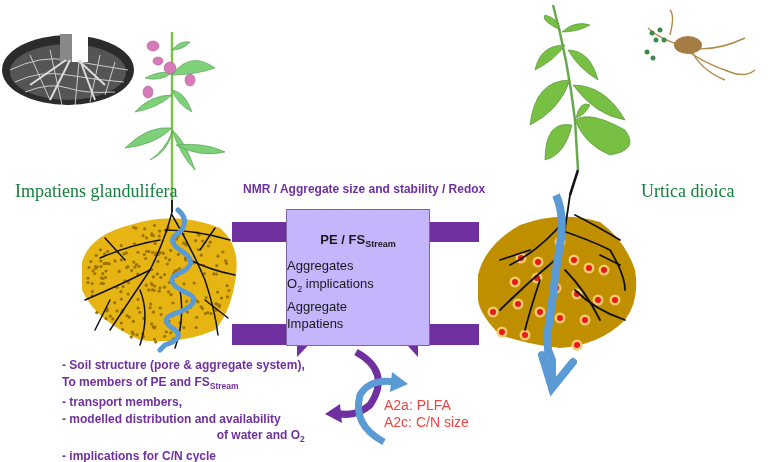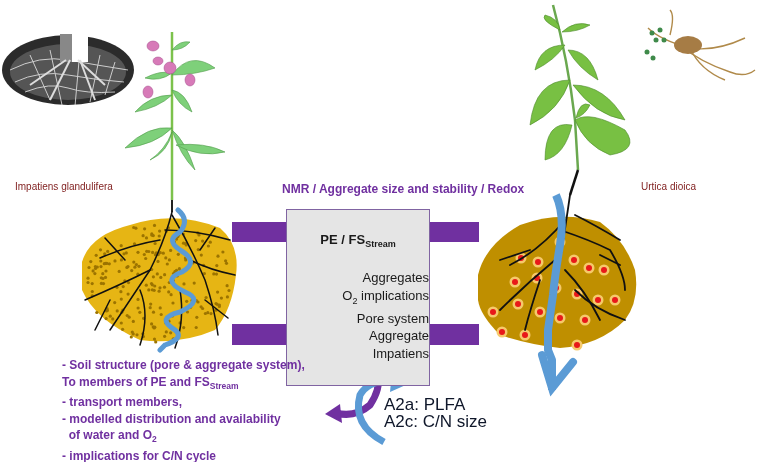--- a/index.html
+++ b/index.html
@@ -1,27 +1,27 @@
 <!DOCTYPE html>
 <html><head>
 <meta charset="utf-8">
 <style>
   html, body { margin:0; padding:0; background:#ffffff; }
   body { width:768px; height:462px; position:relative; overflow:hidden; font-family:"Liberation Sans", sans-serif; }
   .abs { position:absolute; }
-  .species { font-size:10px; color:#7f1d1d; white-space:nowrap; }
-  .methods { font-size:12px; font-weight:bold; color:#7030a0; white-space:nowrap;margin-left:39px; }
-  .center-box { left:286px; top:209px; width:144px; height:177px; border:1px solid #8064a2; background:#e5e5e5; box-sizing:border-box; }
+  .species { font-size:18px; color:#15803d; white-space:nowrap;font-family:Liberation Serif, serif; }
+  .methods { font-size:12px; font-weight:bold; color:#7030a0; white-space:nowrap; }
+  .center-box { left:286px; top:209px; width:144px; height:137px; border:1px solid #8064a2; background:#c4b5fd; box-sizing:border-box; }
   .box-title { position:absolute; left:0; right:0; top:22px; text-align:center; font-size:13px; font-weight:bold; color:#1a1a1a; }
   .box-title sub { font-size:9px; vertical-align:-3px; }
-  .box-list { position:absolute; left:0; right:0; top:59px; text-align:right; font-size:13px; line-height:17.5px; color:#1a1a1a; }
+  .box-list { position:absolute; left:0; right:0; top:47px; text-align:left; font-size:13px; line-height:17.5px; color:#1a1a1a; }
   .box-list div sub { font-size:9px; }
   .out-text { left:62px; top:357px; font-size:12px; font-weight:bold; color:#7030a0; line-height:16.5px; white-space:nowrap; }
   .out-text sub { font-size:8.5px; }
-  .link-text { left:384px; top:397px; font-size:17px; color:#0f172a; line-height:16.5px; white-space:nowrap; }
+  .link-text { left:384px; top:397px; font-size:14px; color:#ef4444; line-height:16.5px; white-space:nowrap; }
   svg { position:absolute; left:0; top:0; }
 </style>
 </head>
 <body>
 
 <svg width="768" height="462" viewBox="0 0 768 462">
 
   <g>
     <ellipse cx="68" cy="70" rx="66" ry="35" fill="#2b2b2b"></ellipse>
     <ellipse cx="68" cy="72" rx="58" ry="28" fill="#555"></ellipse>
@@ -456,31 +456,30 @@
 
 <div class="abs methods" style="left:243px;top:182px;">NMR / Aggregate size and stability / Redox</div>
 
 <div class="abs center-box">
   <div class="box-title">
     <span>PE  / FS</span><sub>Stream</sub>
   </div>
   <div class="box-list">
     <div>Aggregates</div>
     <div><span>O</span><sub>2</sub> <span>implications</span></div>
-    <div>Pore system</div>
     <div>Aggregate</div>
     <div>Impatiens</div>
   </div>
 </div>
 
 <div class="abs out-text">
   <div>- Soil structure (pore &amp; aggregate system),</div>
   <div><span>To members of PE and FS</span><sub>Stream</sub></div>
   <div>- transport members,</div>
   <div>- modelled distribution and availability</div>
-  <div style="white-space:pre;"><span>  of water and O</span><sub>2</sub></div>
+  <div style="white-space:pre;text-align:right;"><span>  of water and O</span><sub>2</sub></div>
   <div>- implications for C/N cycle</div>
 </div>
 
 <div class="abs link-text">
   <div>A2a: PLFA</div>
   <div>A2c: C/N size</div>
 </div>
 
 </body></html>

